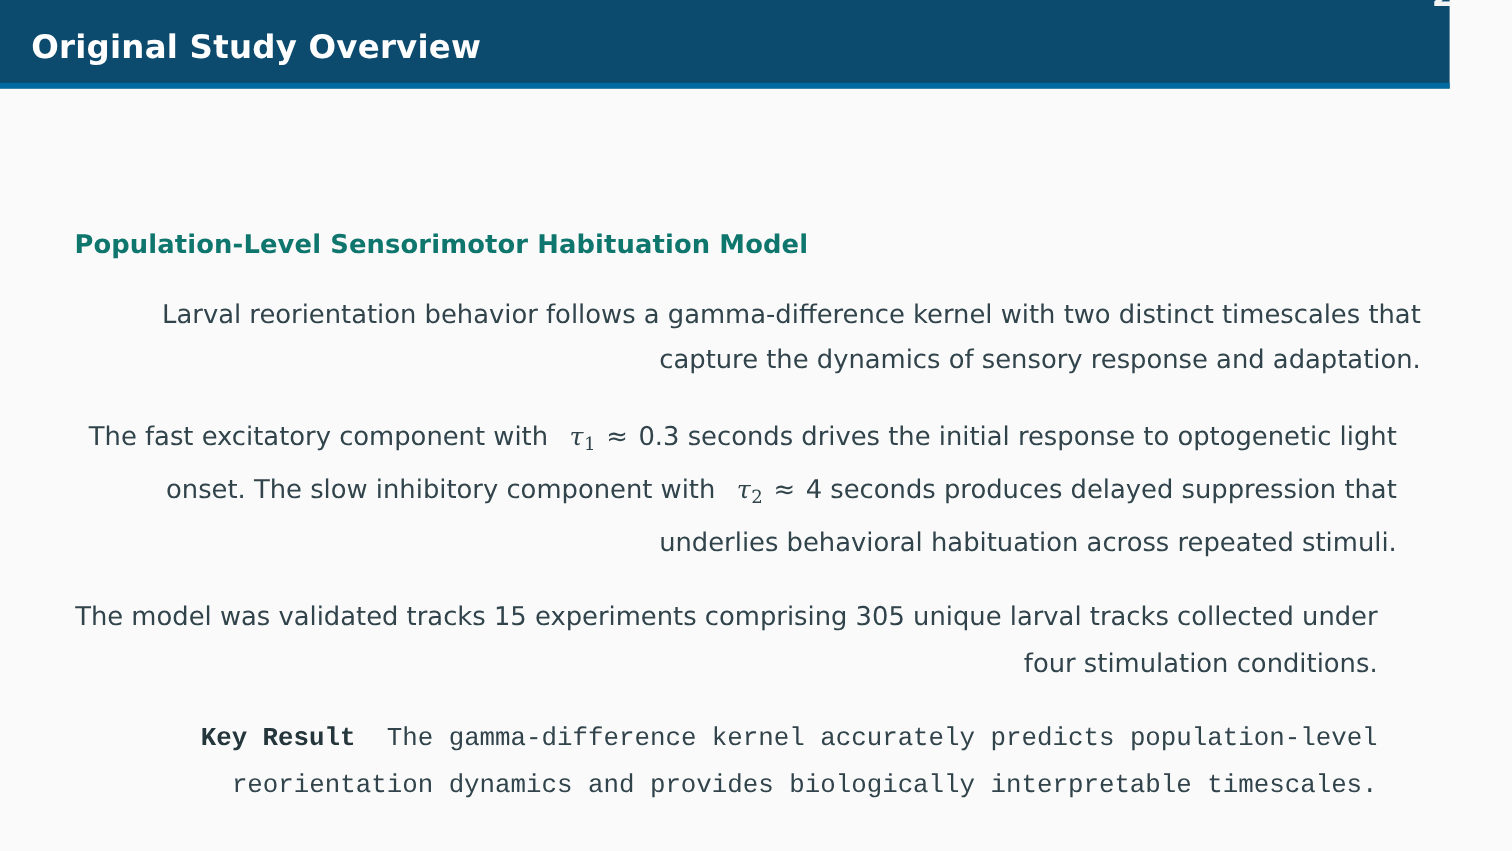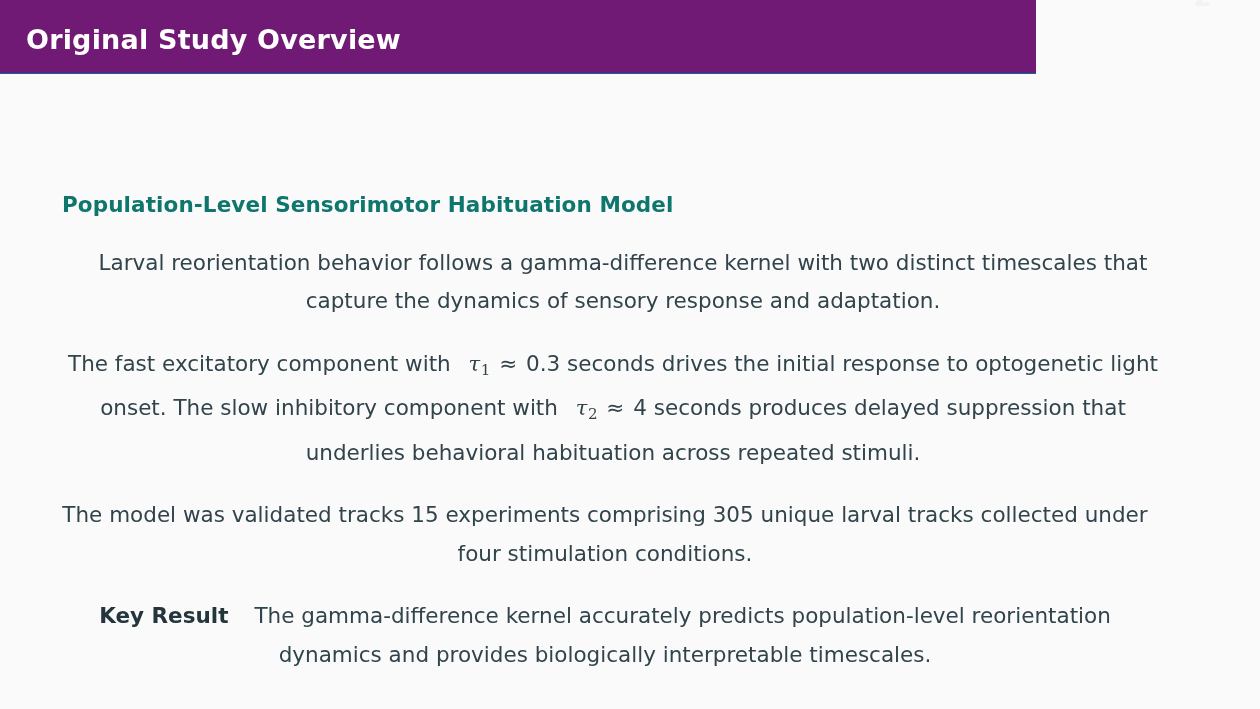--- a/index.html
+++ b/index.html
@@ -22,25 +22,25 @@
     width: 1260px;
     height: 709px;
     background: #fafafa;
   }
 
   
   .titlebar {
     position: absolute;
     top: 0;
     left: 0;
-    width: 1036px;
+    width: 1208px;
     height: 74px;
-    background: #701a75;
+    background: #0c4a6e;
     box-sizing: border-box;
-    border-bottom: 1px solid #0369a1;
+    border-bottom: 5px solid #0369a1;
   }
 
   .frame-title {
     position: absolute;
     left: 26px;
     top: 24px;
     font-size: 27px;
     font-weight: bold;
     letter-spacing: 0.2px;
     color: #ffffff;
@@ -82,24 +82,25 @@
     letter-spacing: 0.1px;
     margin: 0 0 26px 0;
     line-height: 1.2;
   }
 
   p.para {
     margin: 0 0 24px 0;
     font-size: 21.5px;
     line-height: 38.5px;
     color: #31444b;
-    text-align: center;
+    text-align: right;
   }
   p.para:last-child {
     margin-bottom: 16px;
+    font-family: Liberation Mono, monospace;
   }
 
   .p-wide    { max-width: 1122px; }
   .p-medium  { max-width: 1102px; }
   .p-narrow  { max-width: 1086px; }
 
   .lead {
     font-weight: bold;
     color: #24363b;
   }

